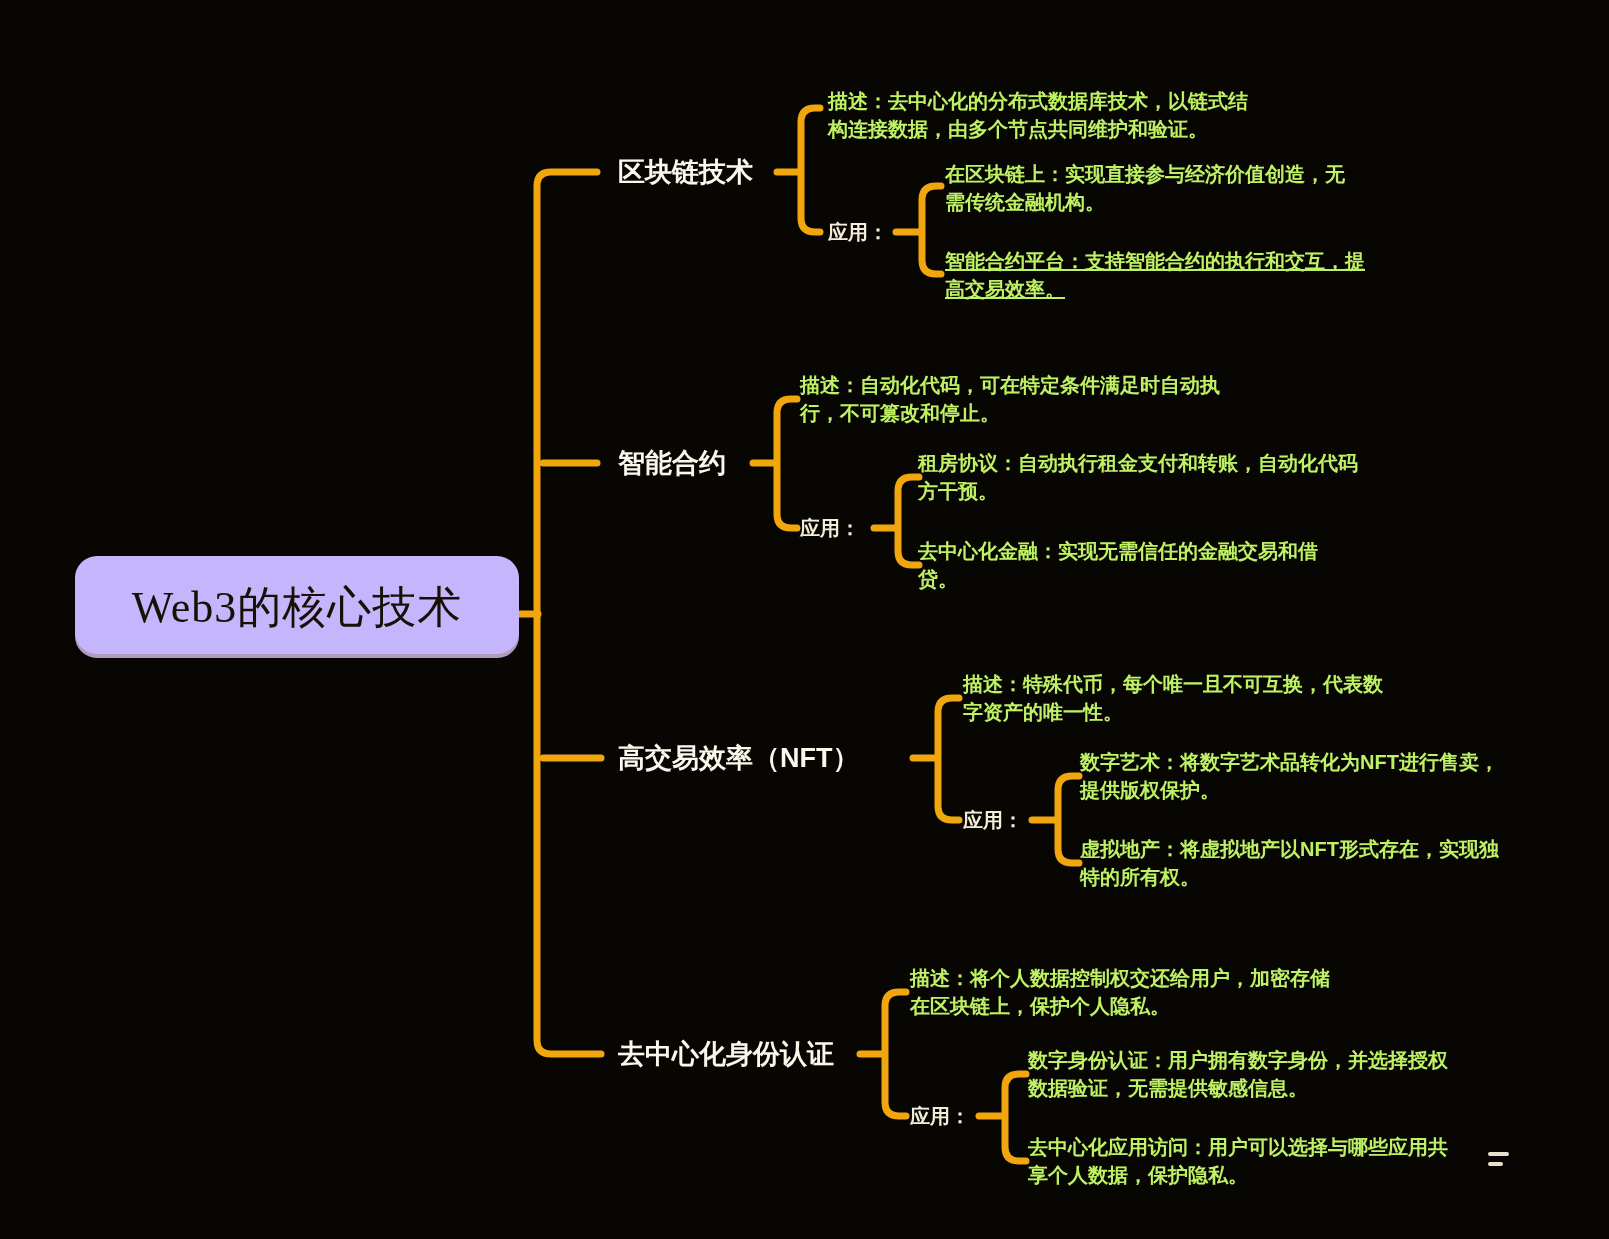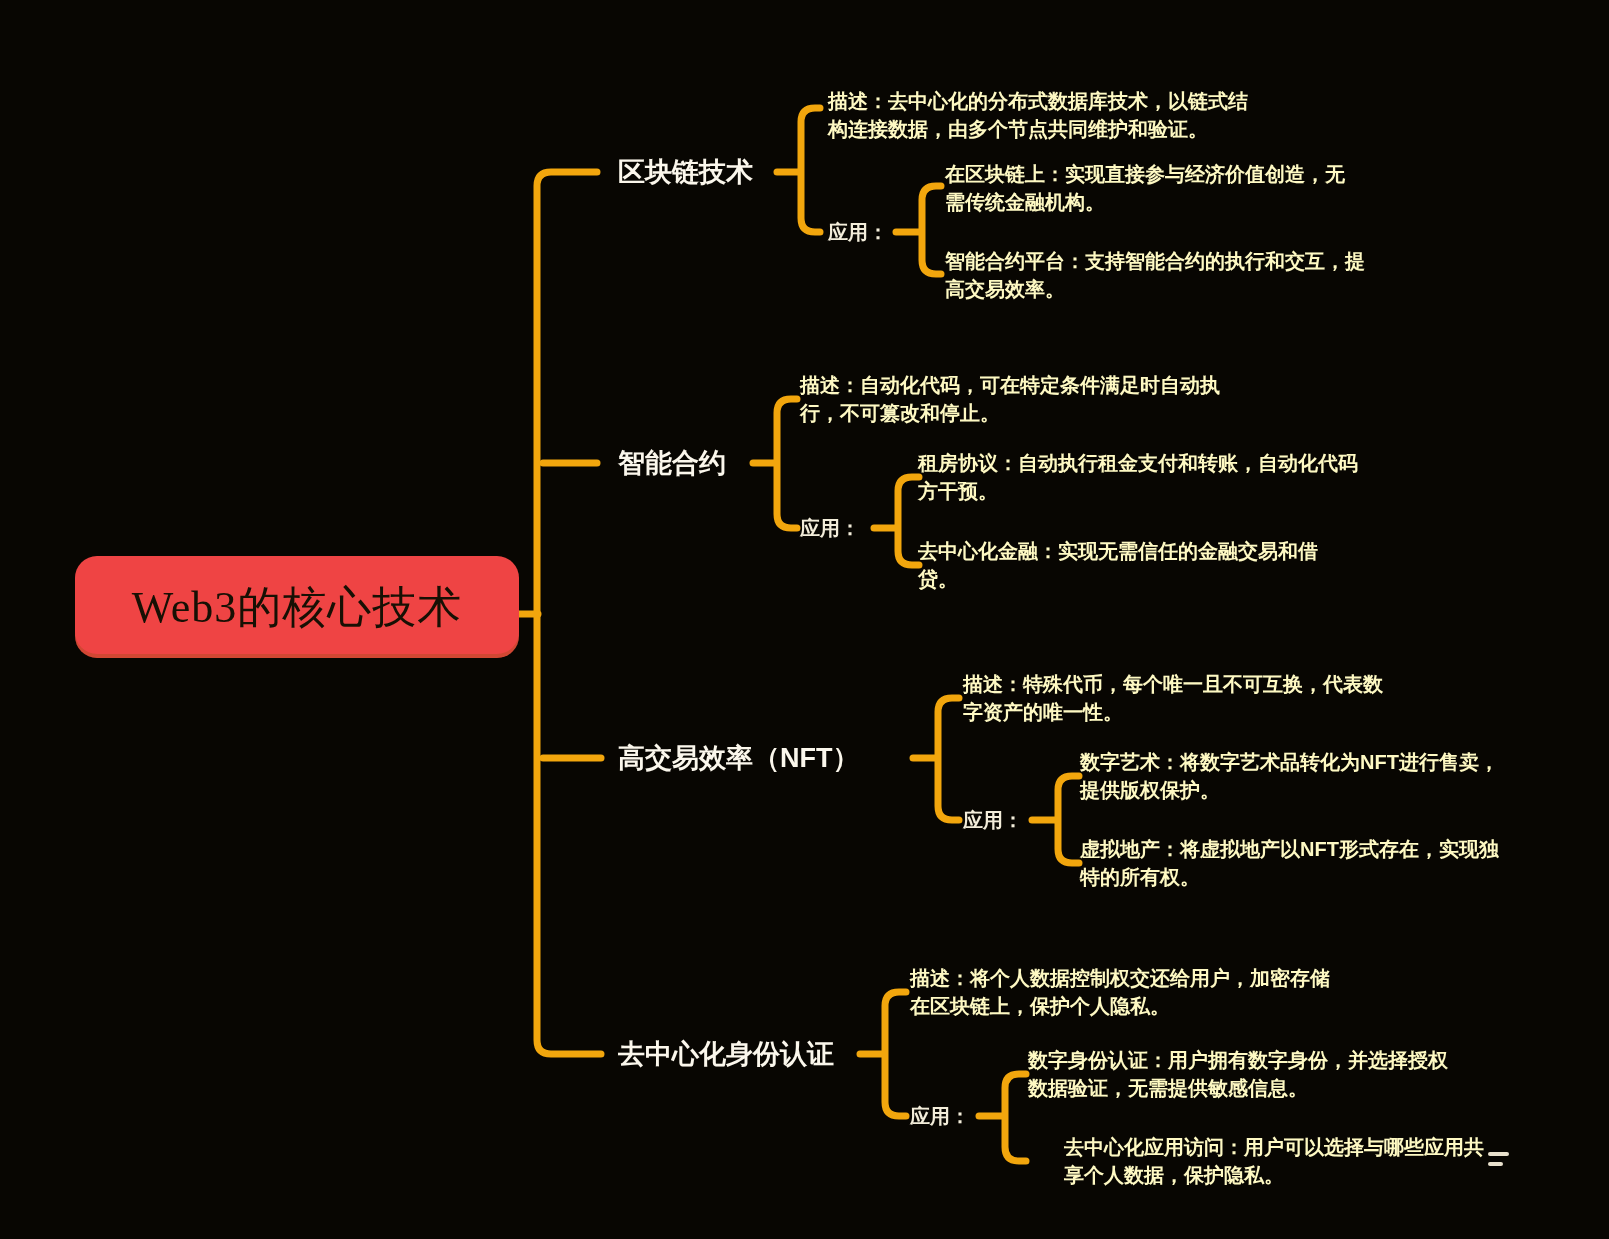--- a/index.html
+++ b/index.html
@@ -24,21 +24,21 @@
     fill: none;
     stroke: #F2A60D;
     stroke-width: 7;
     stroke-linecap: round;
     stroke-linejoin: round;
   }
   .root-node {
     position: absolute;
     left: 75px; top: 556px;
     width: 444px; height: 102px;
-    background: #ef4444;
+    background: #c4b5fd;
     border-radius: 22px;
     display: flex;
     align-items: center;
     justify-content: center;
     box-shadow: inset 0 -4px 0 rgba(120,80,0,0.25);
   }
   .root-title {
     font-family: "Liberation Serif", "DejaVu Serif", serif;
     font-size: 44px;
     color: #171004;
@@ -51,21 +51,21 @@
     font-weight: 700;
     line-height: 34px;
     color: #FBF7EC;
     white-space: nowrap;
   }
   .node-text {
     position: absolute;
     font-size: 20px;
     font-weight: 700;
     line-height: 28px;
-    color: #fef9c3;
+    color: #bef264;
     white-space: pre-line;
   }
   .app-label {
     position: absolute;
     font-size: 20px;
     font-weight: 700;
     line-height: 28px;
     color: #F3EDDA;
     white-space: nowrap;
   }
@@ -114,21 +114,21 @@
   <div class="root-node">
     <div class="root-title">Web3的核心技术</div>
   </div>
 
   <div class="branch-label" style="left:618px; top:155px;">区块链技术</div>
   <div class="node-text" style="left:828px; top:87px;">描述：去中心化的分布式数据库技术，以链式结
 构连接数据，由多个节点共同维护和验证。</div>
   <div class="app-label" style="left:828px; top:218px;">应用：</div>
   <div class="node-text" style="left:945px; top:160px;">在区块链上：实现直接参与经济价值创造，无
 需传统金融机构。</div>
-  <div class="node-text" style="left:945px; top:247px;">智能合约平台：支持智能合约的执行和交互，提
+  <div class="node-text" style="left:945px; top:247px;text-decoration:underline;">智能合约平台：支持智能合约的执行和交互，提
 高交易效率。</div>
 
   <div class="branch-label" style="left:618px; top:446px;">智能合约</div>
   <div class="node-text" style="left:800px; top:371px;">描述：自动化代码，可在特定条件满足时自动执
 行，不可篡改和停止。</div>
   <div class="app-label" style="left:800px; top:514px;">应用：</div>
   <div class="node-text" style="left:918px; top:449px;">租房协议：自动执行租金支付和转账，自动化代码
 方干预。</div>
   <div class="node-text" style="left:918px; top:537px;">去中心化金融：实现无需信任的金融交易和借
 贷。</div>
@@ -141,21 +141,21 @@
 提供版权保护。</div>
   <div class="node-text" style="left:1080px; top:835px;">虚拟地产：将虚拟地产以NFT形式存在，实现独
 特的所有权。</div>
 
   <div class="branch-label" style="left:618px; top:1037px;">去中心化身份认证</div>
   <div class="node-text" style="left:910px; top:964px;">描述：将个人数据控制权交还给用户，加密存储
 在区块链上，保护个人隐私。</div>
   <div class="app-label" style="left:910px; top:1102px;">应用：</div>
   <div class="node-text" style="left:1028px; top:1046px;">数字身份认证：用户拥有数字身份，并选择授权
 数据验证，无需提供敏感信息。</div>
-  <div class="node-text" style="left:1064px; top:1133px;">去中心化应用访问：用户可以选择与哪些应用共
+  <div class="node-text" style="left:1028px; top:1133px;">去中心化应用访问：用户可以选择与哪些应用共
 享个人数据，保护隐私。</div>
 
   <div class="corner-icon">
     <div class="bar bar1"></div>
     <div class="bar bar2"></div>
   </div>
 
 </div>
 
 </body></html>

